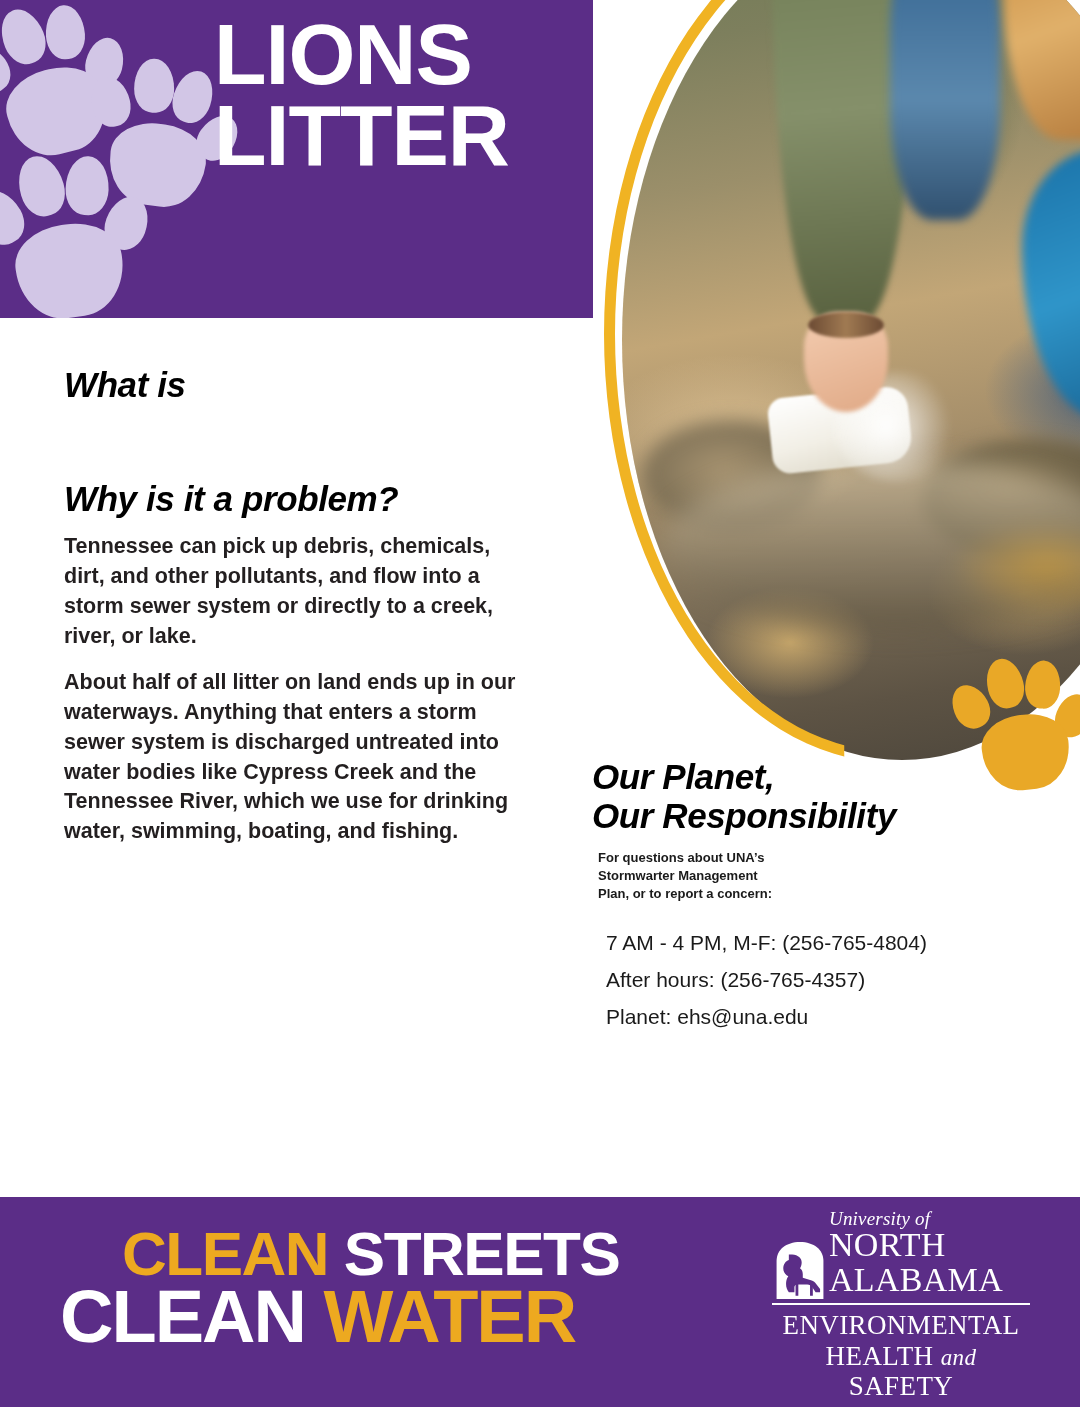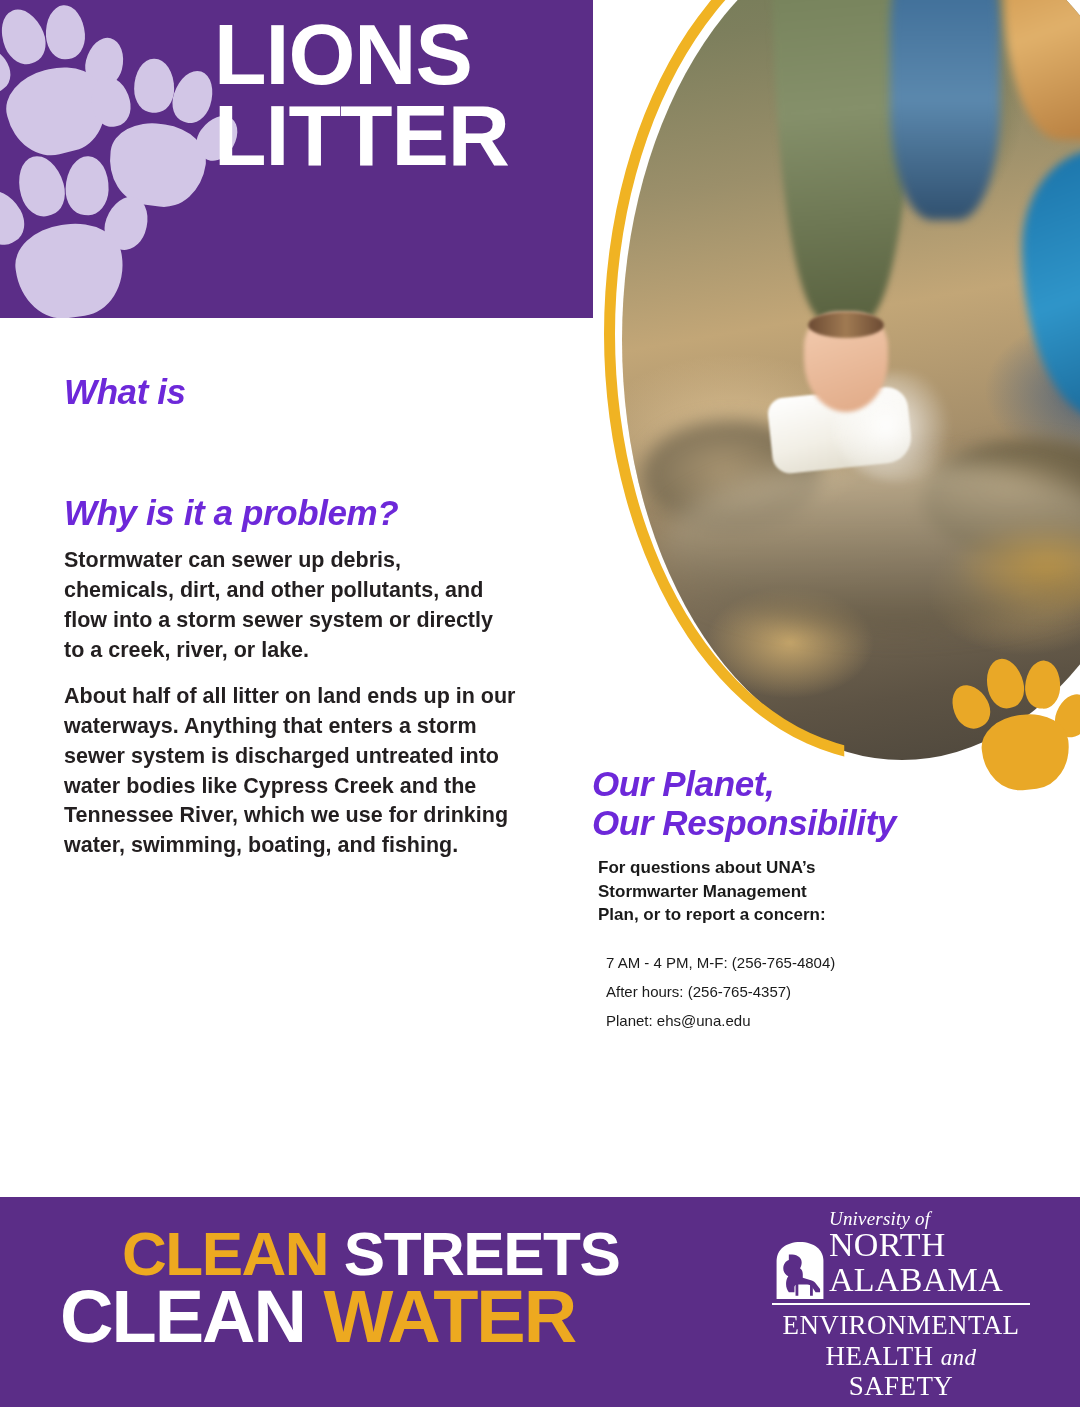--- a/index.html
+++ b/index.html
@@ -200,49 +200,49 @@
     top: 356px;
     width: 452px;
   }
   .col-right {
     position: absolute;
     left: 592px;
     top: 748px;
     width: 442px;
   }
   h2.sect {
-    margin: 16px 0 14px 0;
-    color: #6d28d9;
+    margin: 9px 0 14px 0;
+    color: #000000;
     font-weight: 800;
     font-style: italic;
     font-size: 35px;
     line-height: 1.12;
     letter-spacing: -0.4px;
   }
   .body-copy {
     margin: 0 0 16px 0;
     color: #231f20;
     font-size: 21.5px;
     line-height: 1.39;
     font-weight: 600;
   }
   .spacer-lg { height: 52px; }
 
   .contact-intro {
     margin: 0 0 26px 0;
     color: #1a1a1a;
-    font-size: 17px;
+    font-size: 13px;
     line-height: 1.38;
     font-weight: 700;
     padding-left: 6px;
   }
   .contact-line {
     margin: 0 0 9px 0;
     color: #1a1a1a;
-    font-size: 15px;
+    font-size: 21px;
     line-height: 1.34;
     font-weight: 500;
     padding-left: 14px;
   }
 
   
   .footer {
     position: absolute;
     left: 0;
     bottom: 0;
@@ -374,21 +374,21 @@
 
   <div class="col-left">
 
     <h2 class="sect">
       <span>What is</span><br>
     </h2>
 
     <div class="spacer-lg"></div>
 
     <h2 class="sect">Why is it a problem?</h2>
-    <p class="body-copy">Stormwater can sewer up debris, chemicals, dirt, and other pollutants, and flow into a storm sewer system or directly to a creek, river, or lake.</p>
+    <p class="body-copy">Tennessee can pick up debris, chemicals, dirt, and other pollutants, and flow into a storm sewer system or directly to a creek, river, or lake.</p>
     <p class="body-copy">About half of all litter on land ends up in our waterways.  Anything that enters a storm sewer system is discharged untreated into water bodies like Cypress Creek and the Tennessee River, which we use for drinking water, swimming, boating, and fishing.</p>
   </div>
 
   <div class="col-right">
     <h2 class="sect">
       <span>Our Planet,</span><br>
       <span>Our Responsibility</span>
     </h2>
 
     <p class="contact-intro">

